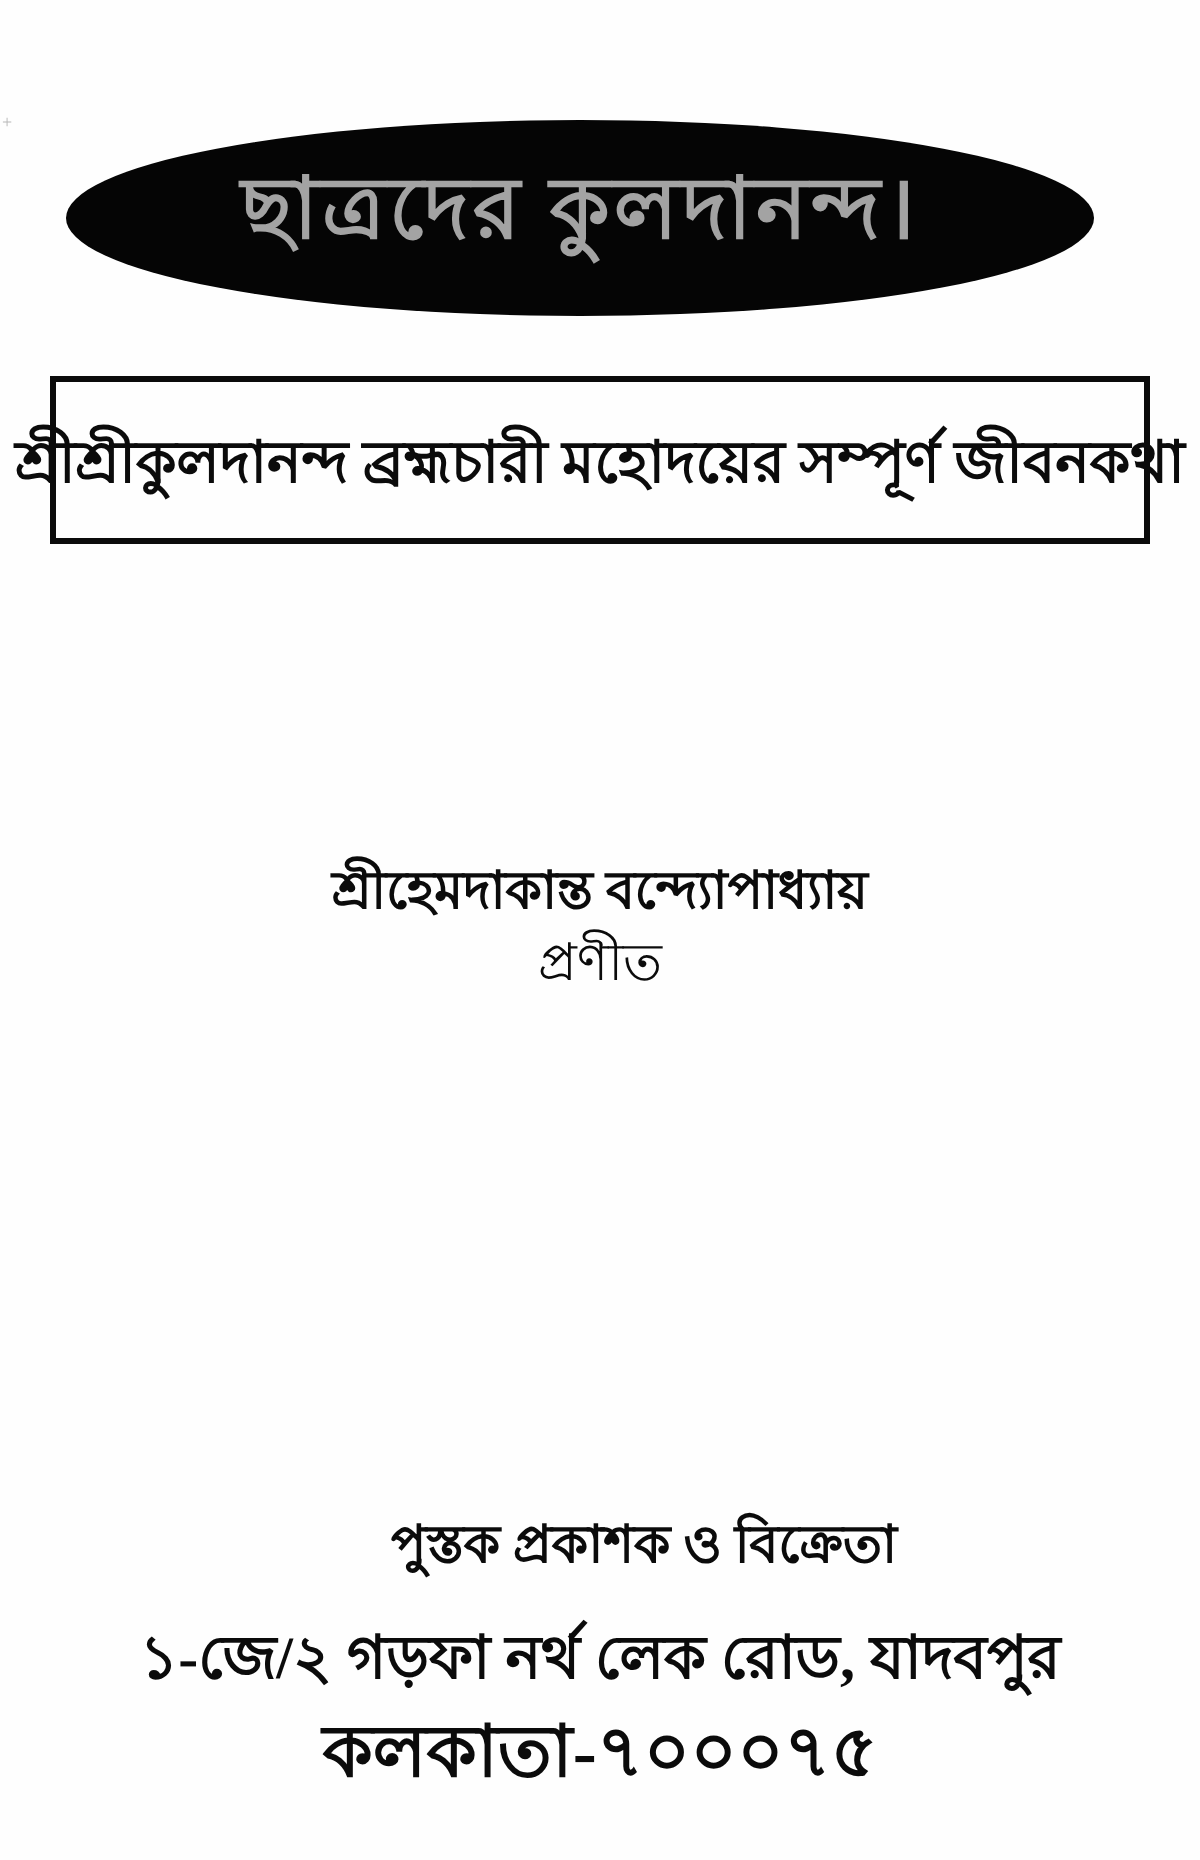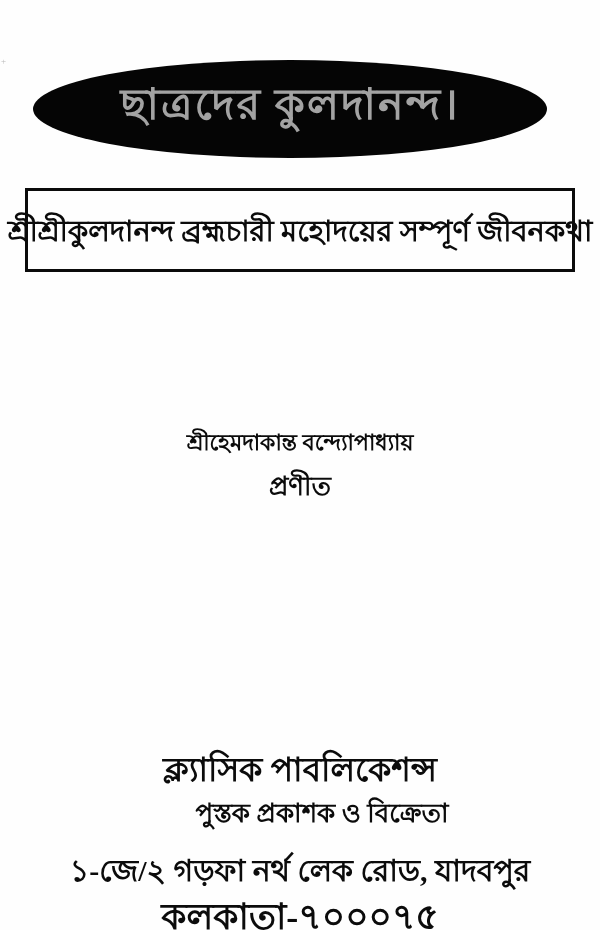--- a/index.html
+++ b/index.html
@@ -59,29 +59,28 @@
   }
   
   .author-block {
     position: absolute;
     left: 0;
     top: 430px;
     width: 100%;
     text-align: center;
   }
   .author-name {
-    font-size: 22px;
+    font-size: 26px;
     font-weight: bold;
     line-height: 1.2;
     text-align: center;
   }
   .author-byline {
     font-size: 26px;
-    font-weight: bold;
-    margin-top: 10px;
+    font-weight: normal;
   }
   
   .publisher-block {
     position: absolute;
     left: 0;
     top: 750px;
     width: 100%;
     text-align: center;
   }
   .publisher-name {
@@ -134,19 +133,18 @@
   <div class="subtitle-box">
     <span class="subtitle-text">শ্রীশ্রীকুলদানন্দ ব্রহ্মচারী মহোদয়ের সম্পূর্ণ জীবনকথা</span>
   </div>
 
   <div class="author-block">
     <div class="author-name">শ্রীহেমদাকান্ত বন্দ্যোপাধ্যায়</div>
     <div class="author-byline">প্রণীত</div>
   </div>
 
   <div class="publisher-block">
-    <div class="publisher-name">ক্ল্যাসিক পাবলিকেশন্স</div>
     <div class="publisher-role">পুস্তক প্রকাশক ও বিক্রেতা</div>
     <div class="publisher-address">১-জে/২ গড়ফা নর্থ লেক রোড, যাদবপুর</div>
     <div class="publisher-city">কলকাতা-৭০০০৭৫</div>
   </div>
 
 </div>
 
 </body></html>

